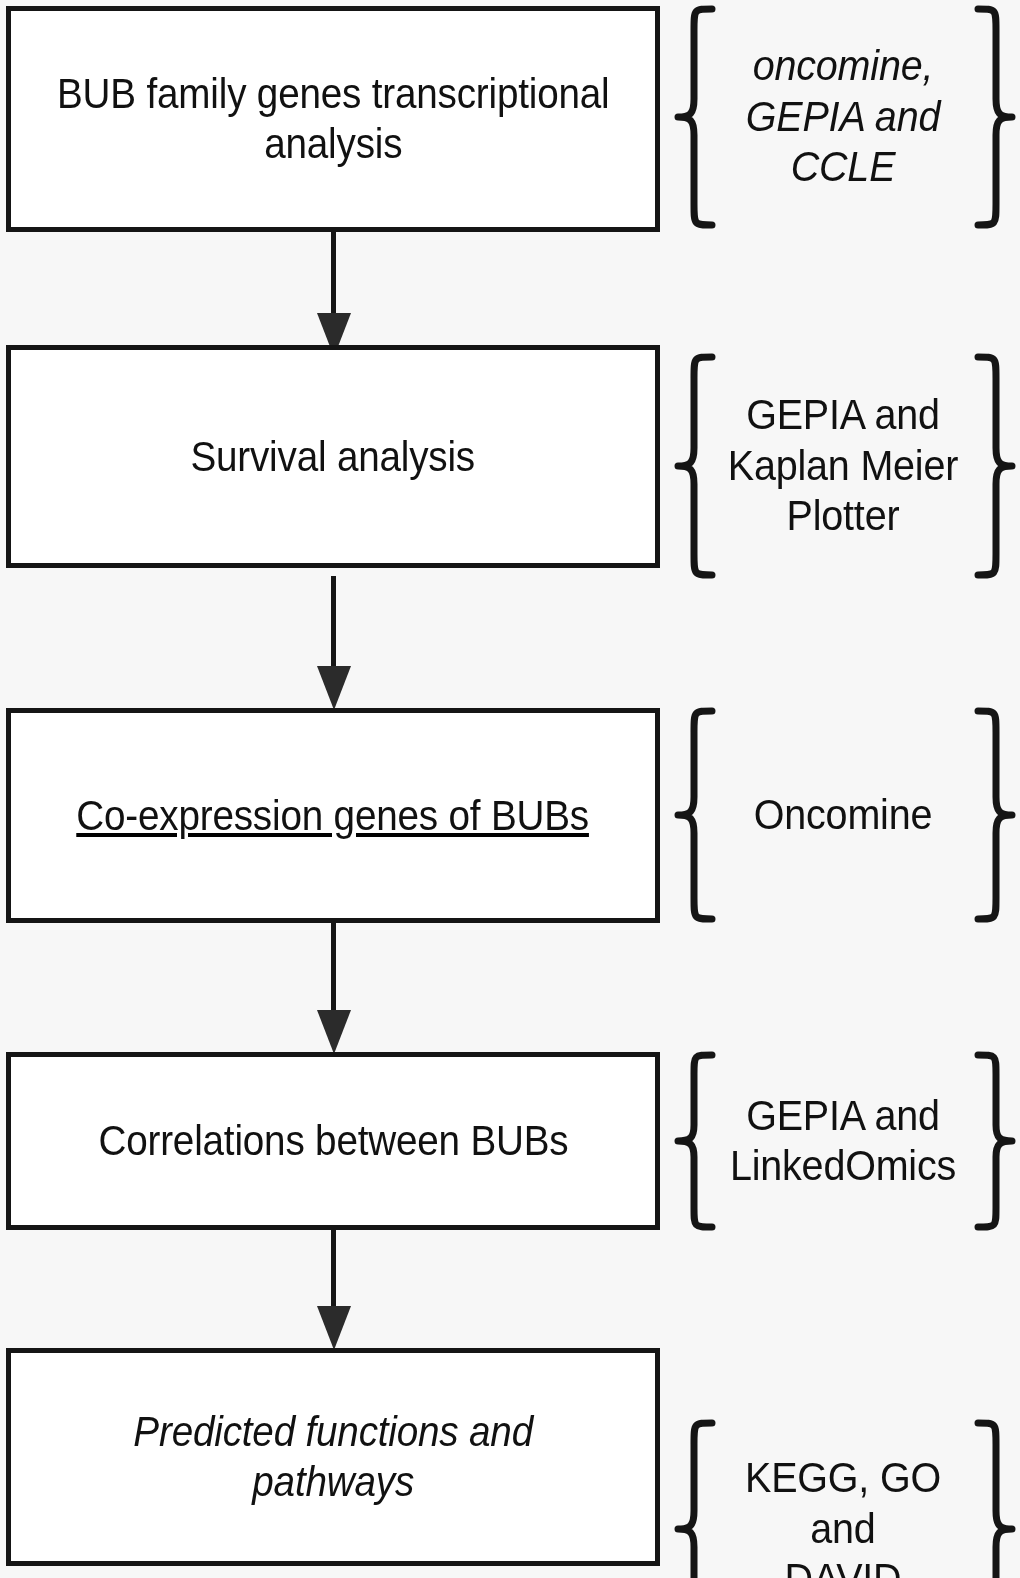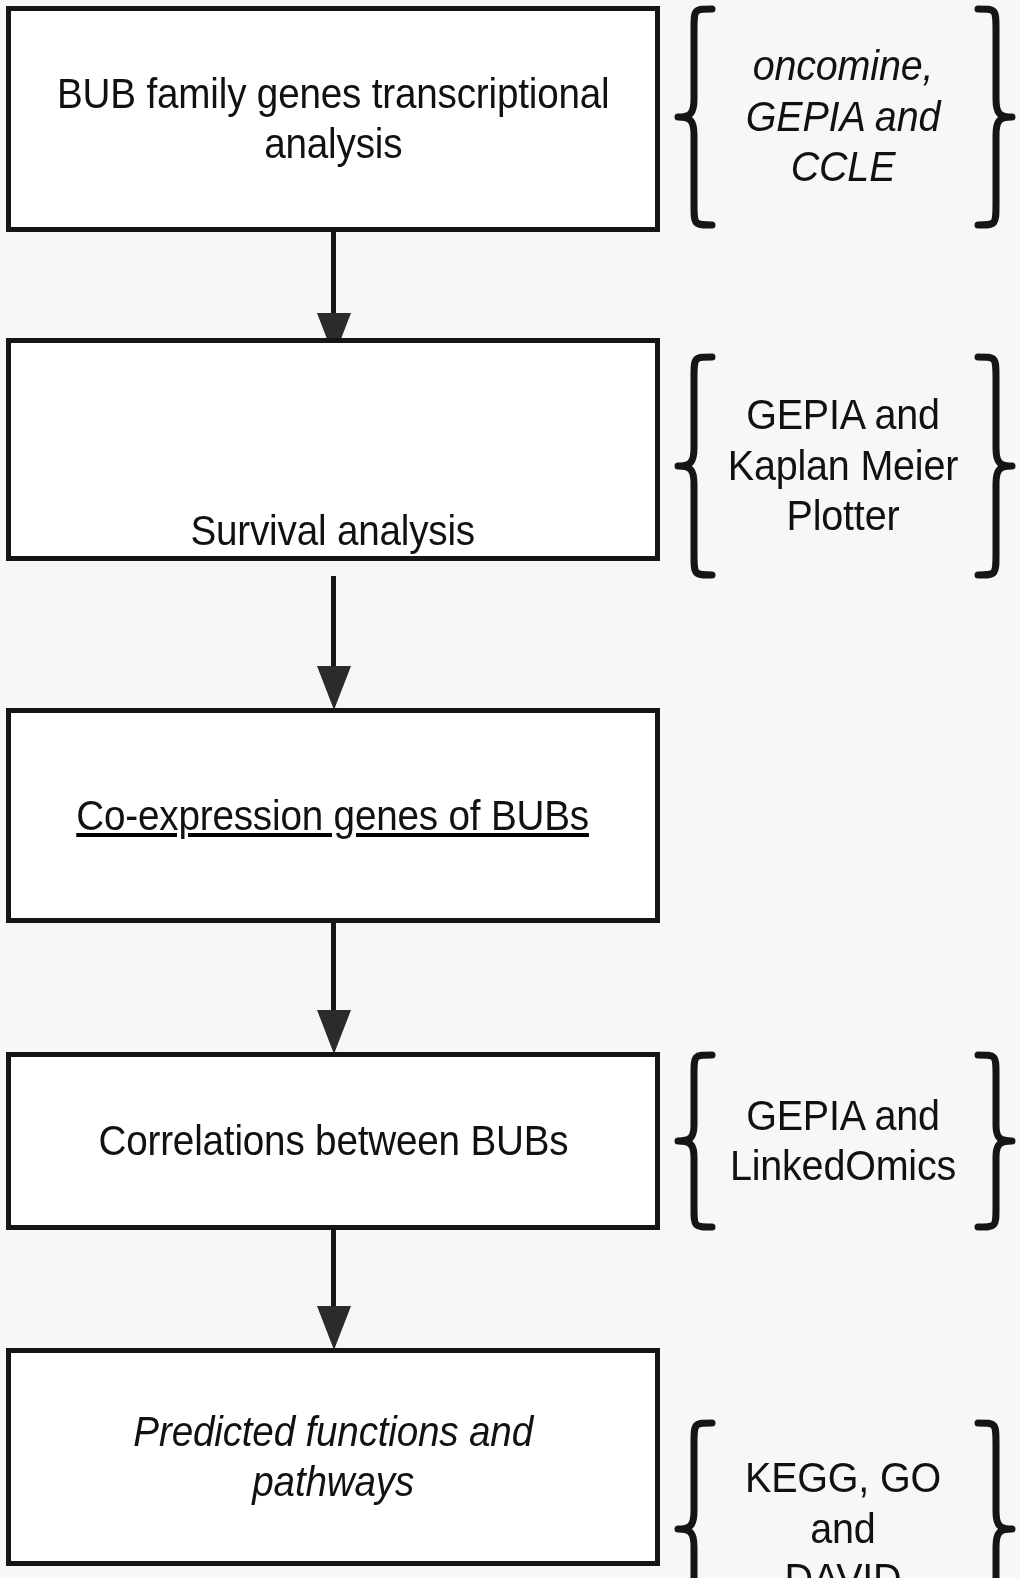--- a/index.html
+++ b/index.html
@@ -44,21 +44,21 @@
     color: #111111;
     text-align: center;
     letter-spacing: -0.2px;
     transform: scaleX(0.92);
     transform-origin: center center;
     white-space: pre-line;
     padding: 0 16px;
   }
 
   .box-1 { top: 6px;    height: 226px; }
-  .box-2 { top: 338px;  height: 223px; align-items: flex-end; }
+  .box-2 { top: 345px;  height: 223px; }
   .box-3 { top: 708px;  height: 215px; text-decoration: underline; }
   .box-4 { top: 1052px; height: 178px; }
   .box-5 { top: 1348px; height: 218px; font-style: italic; }
 
   
   .arrow {
     position: absolute;
     left: 317px;
     width: 34px;
     z-index: 2;
@@ -183,20 +183,29 @@
 
   <div class="arrow arrow-2">
     <div class="stem"></div>
     <div class="head"></div>
   </div>
 
   <div class="node-box box-3">
     <div class="node-label">Co-expression genes of BUBs</div>
   </div>
 
+  <div class="brace-group bg-3">
+    <svg class="brace-svg brace-left" viewBox="0 0 46 218" preserveAspectRatio="none">
+      <path d="M40 5 C 22 5, 22 5, 22 26 L 22 91 C 22 106, 18 109, 6 109 C 18 109, 22 112, 22 127 L 22 192 C 22 213, 22 213, 40 213" fill="none" stroke="#151515" stroke-width="7" stroke-linecap="round" stroke-linejoin="round"></path>
+    </svg>
+    <div class="brace-text">Oncomine</div>
+    <svg class="brace-svg brace-right" viewBox="0 0 46 218" preserveAspectRatio="none">
+      <path d="M6 5 C 24 5, 24 5, 24 26 L 24 91 C 24 106, 28 109, 40 109 C 28 109, 24 112, 24 127 L 24 192 C 24 213, 24 213, 6 213" fill="none" stroke="#151515" stroke-width="7" stroke-linecap="round" stroke-linejoin="round"></path>
+    </svg>
+  </div>
 
   <div class="arrow arrow-3">
     <div class="stem"></div>
     <div class="head"></div>
   </div>
 
   <div class="node-box box-4">
     <div class="node-label">Correlations between BUBs</div>
   </div>
 

